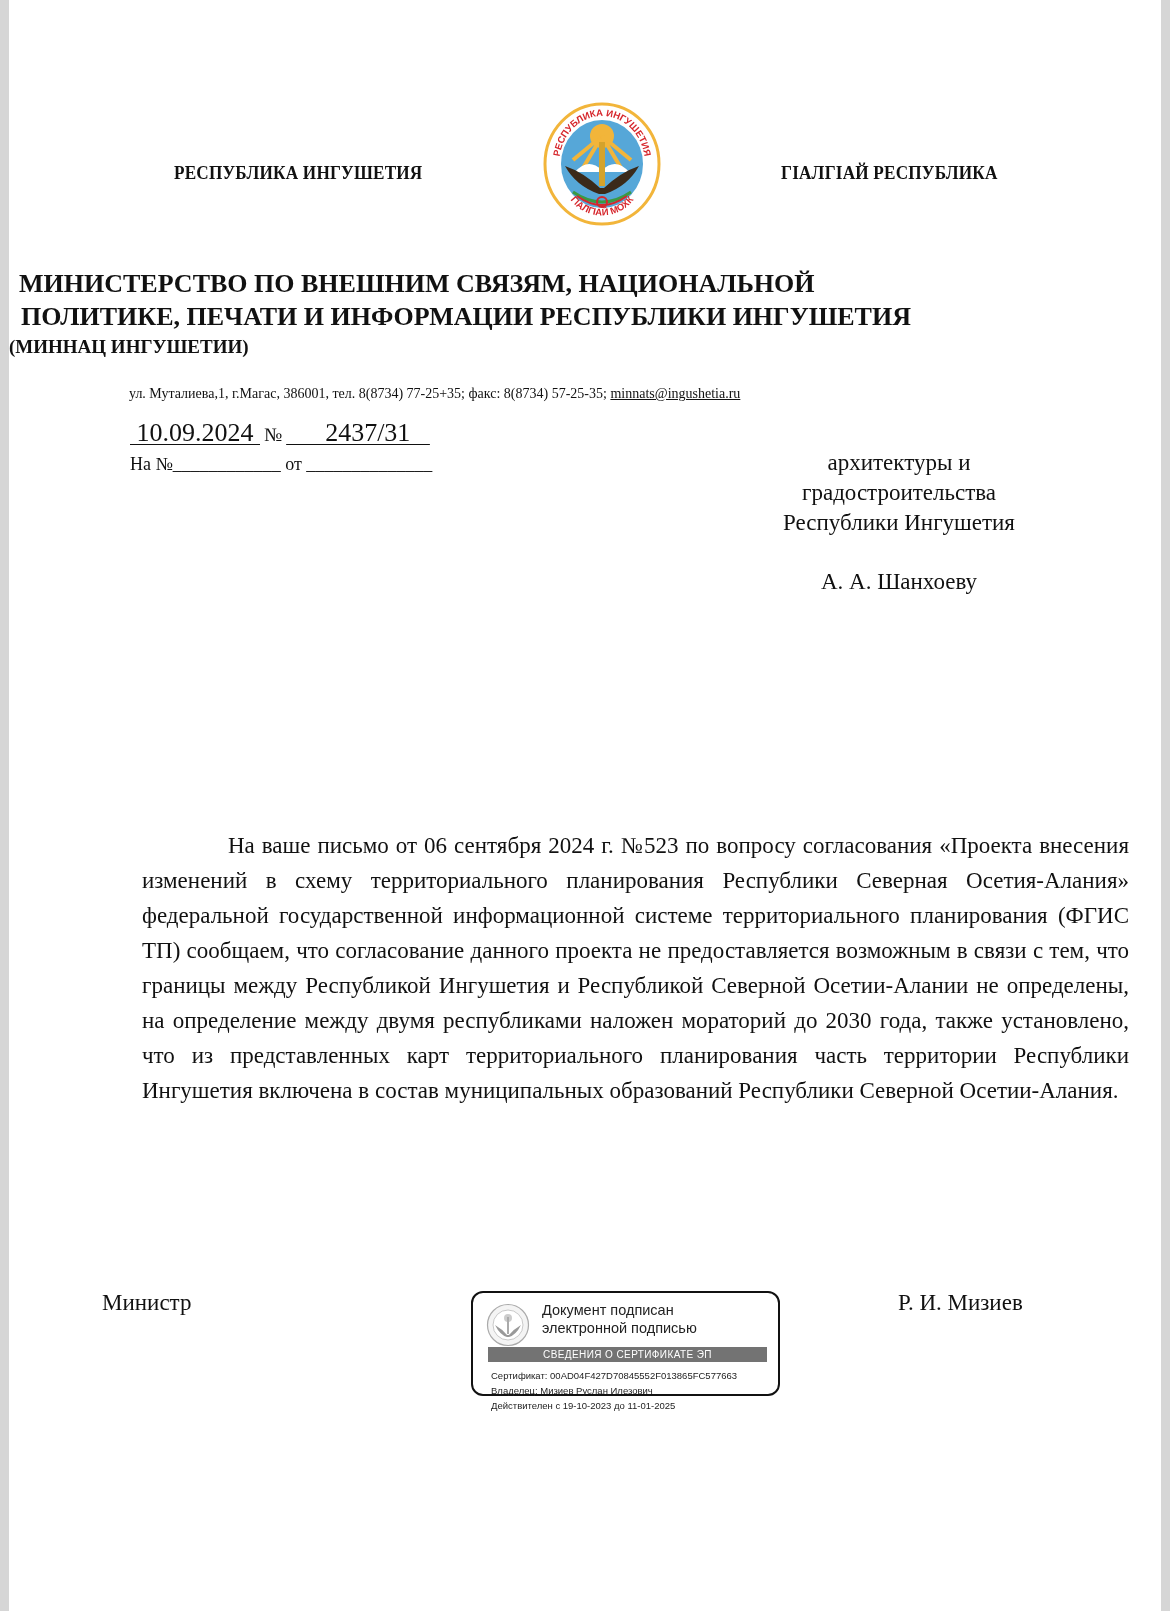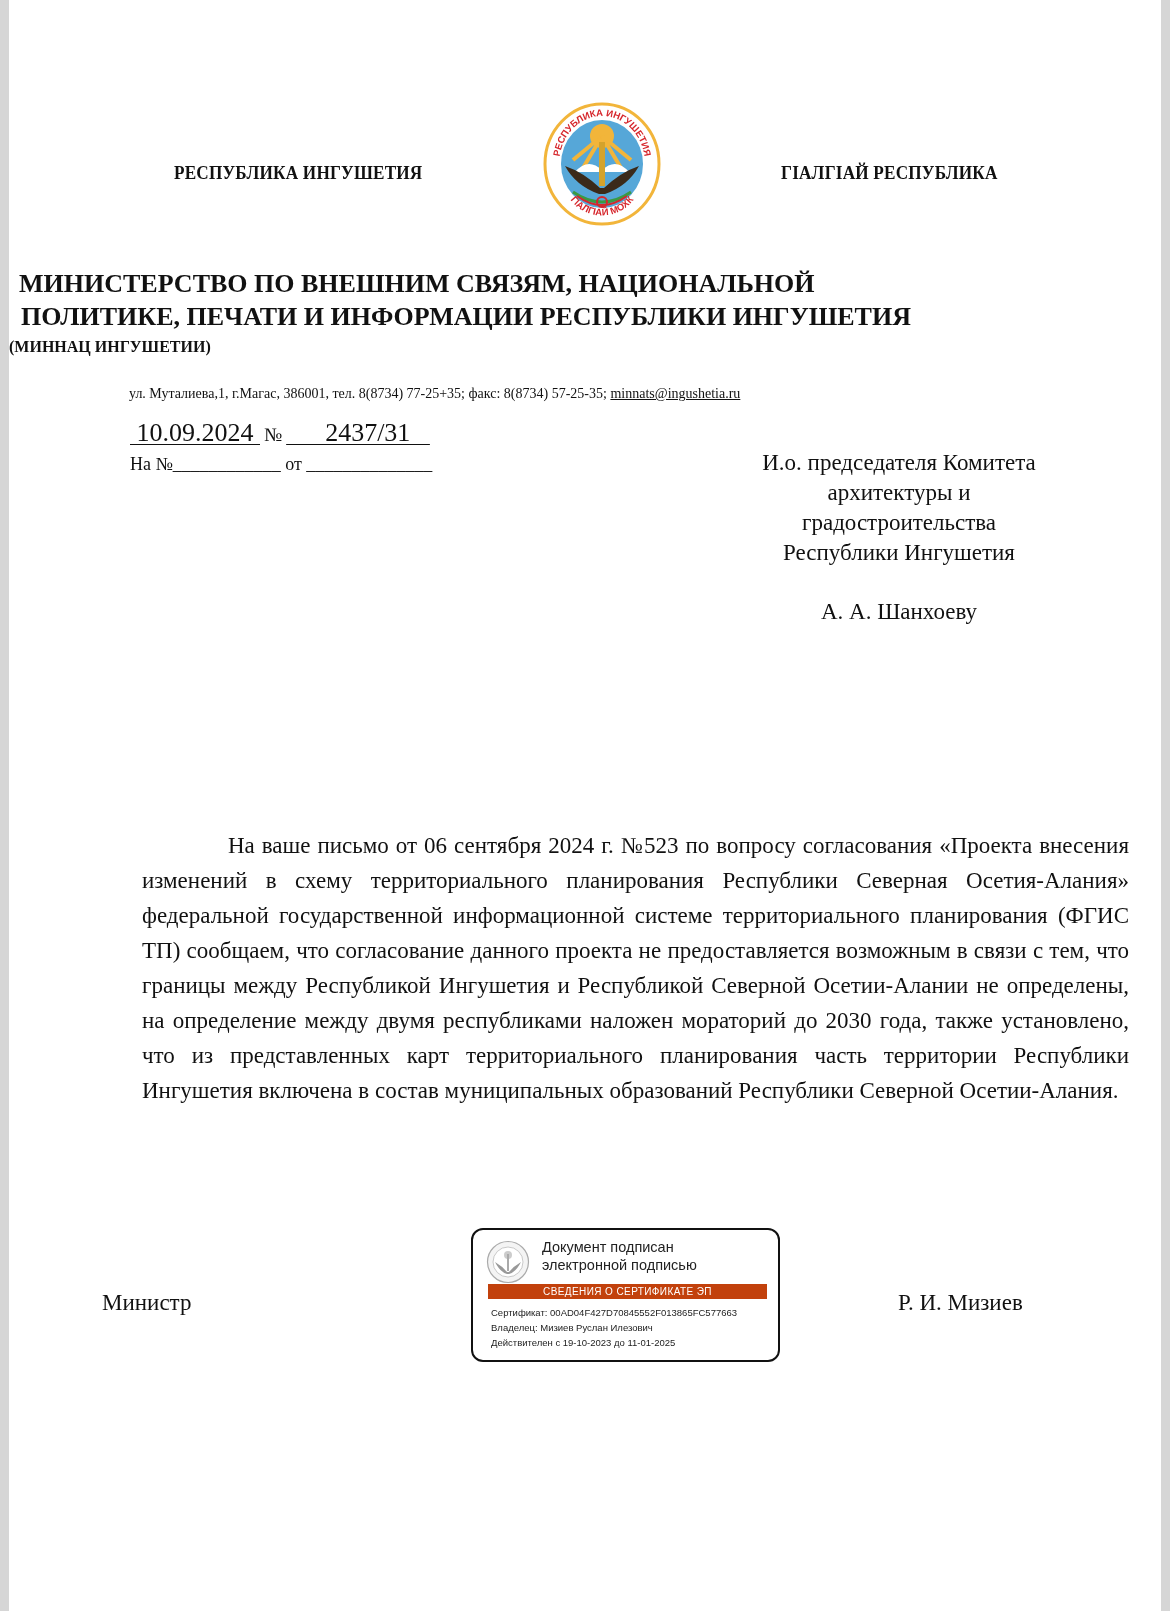--- a/index.html
+++ b/index.html
@@ -37,21 +37,21 @@
   .ministry {
     position: absolute;
     left: 0; top: 267px; width: 100%;
     text-align: left;
     font-weight: bold;
     font-size: 26px;
     line-height: 33px;
   }
   .ministry .l1 { padding-left: 10px; }
   .ministry .l2 { padding-left: 12px; }
-  .ministry .l3 { font-size: 16px; line-height: 28px; }
+  .ministry .l3 { font-size: 19px; line-height: 28px; }
   .address {
     position: absolute;
     left: 120px; top: 386px;
     font-size: 14px;
     white-space: nowrap;
   }
   .address .email { text-decoration: underline; }
   .regline {
     position: absolute;
     left: 121px; top: 418px;
@@ -99,22 +99,22 @@
     font-size: 23px;
   }
   .sig-name {
     position: absolute;
     left: 889px; top: 1290px;
     font-size: 23px;
     text-align: center;
   }
   .stamp {
     position: absolute;
-    left: 462px; top: 1228px;
-    width: 309px; height: 134px;
+    left: 462px; top: 1291px;
+    width: 309px; height: 105px;
     border: 2.5px solid #111;
     border-radius: 12px;
     background: #fff;
     font-family: "Liberation Sans", "DejaVu Sans", sans-serif;
   }
   .stamp .seal {
     position: absolute;
     left: 13px; top: 10px;
     width: 44px; height: 44px;
   }
@@ -122,21 +122,21 @@
     position: absolute;
     left: 69px; top: 8px;
     font-size: 14.5px;
     line-height: 18px;
     color: #222;
   }
   .stamp .bar {
     position: absolute;
     left: 15px; top: 54px;
     width: 279px; height: 15px;
-    background: #c2410c;
+    background: #737373;
     color: #fff;
     font-size: 10px;
     text-align: center;
     line-height: 15px;
     letter-spacing: 0.4px;
   }
   .stamp .info {
     position: absolute;
     left: 18px; top: 75px;
     font-size: 9.5px;
@@ -196,21 +196,20 @@
 
   <div class="regline">
     <span class="u" style="white-space:pre"> 10.09.2024 </span><span class="no">№</span><span class="u" style="white-space:pre">      2437/31   </span>
   </div>
 
   <div class="refline">
     <span>На №</span><span>____________</span><span style="white-space:pre"> от </span><span>______________</span>
   </div>
 
   <div class="addressee">
-    <div>И.о. председателя Комитета</div>
     <div>архитектуры и</div>
     <div>градостроительства</div>
     <div>Республики Ингушетия</div>
     <div class="name">А. А. Шанхоеву</div>
   </div>
 
 
   <p class="body-text">На ваше письмо от 06 сентября 2024 г. №523  по вопросу согласования «Проекта внесения изменений в схему территориального планирования Республики Северная Осетия-Алания» федеральной государственной информационной системе территориального планирования (ФГИС ТП) сообщаем, что согласование данного проекта не предоставляется возможным в связи с тем, что границы между Республикой Ингушетия и Республикой Северной Осетии-Алании не определены, на определение между двумя республиками наложен мораторий до 2030 года, также установлено, что из представленных карт территориального планирования часть территории Республики Ингушетия включена в состав муниципальных образований Республики Северной Осетии-Алания.</p>
 
   <div class="sig-title">Министр</div>

